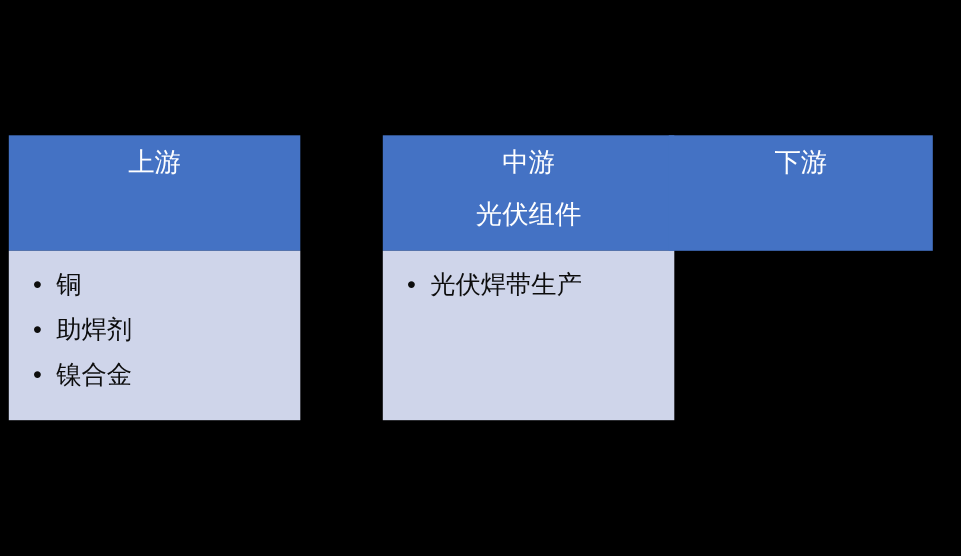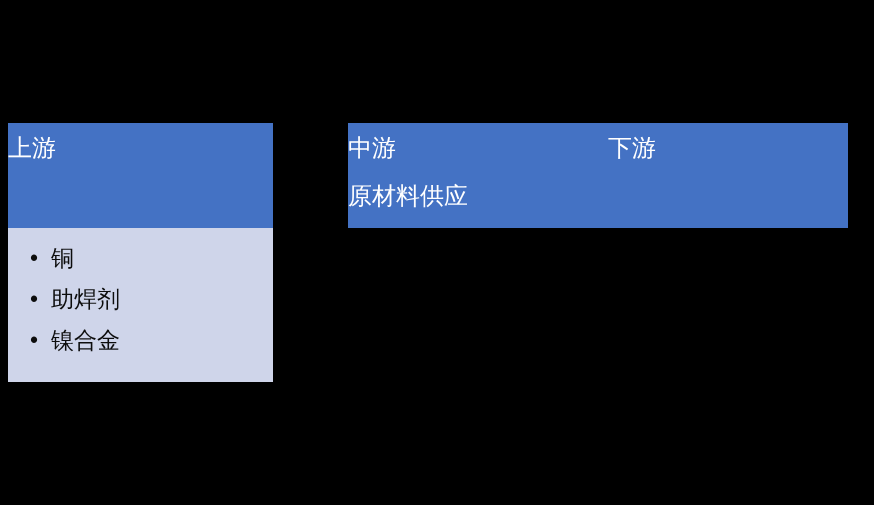--- a/index.html
+++ b/index.html
@@ -21,20 +21,21 @@
     width: 265px;
     height: 259px;
   }
   .col-0 { left: 8px; }
   .col-1 { left: 308px; padding-left: 40px; }
   .col-2 { left: 608px; width: 240px; }
   .card-header {
     height: 105px;
     background: var(--header-bg, #4472C4);
     color: var(--header-text, #ffffff);
+    text-align: center;
     box-sizing: border-box;
     padding-top: 1px;
   }
   .stage, .subtitle {
     font-size: 24px;
     line-height: 48px;
     white-space: nowrap;
   }
   .card-body {
     height: 154px;
@@ -78,21 +79,28 @@
         <li class="bullet-item">
           <span class="bullet">•</span><span class="item-text">镍合金</span>
         </li>
       </ul>
     </div>
   </div>
 
   <div class="card col-1">
     <div class="card-header">
       <div class="stage">中游</div>
-      <div class="subtitle">原材料供应</div>
+      <div class="subtitle">光伏组件</div>
+    </div>
+    <div class="card-body">
+      <ul class="bullets">
+        <li class="bullet-item">
+          <span class="bullet">•</span><span class="item-text">光伏焊带生产</span>
+        </li>
+      </ul>
     </div>
   </div>
 
   <div class="card col-2">
     <div class="card-header">
       <div class="stage">下游</div>
     </div>
   </div>
 
 </div>

